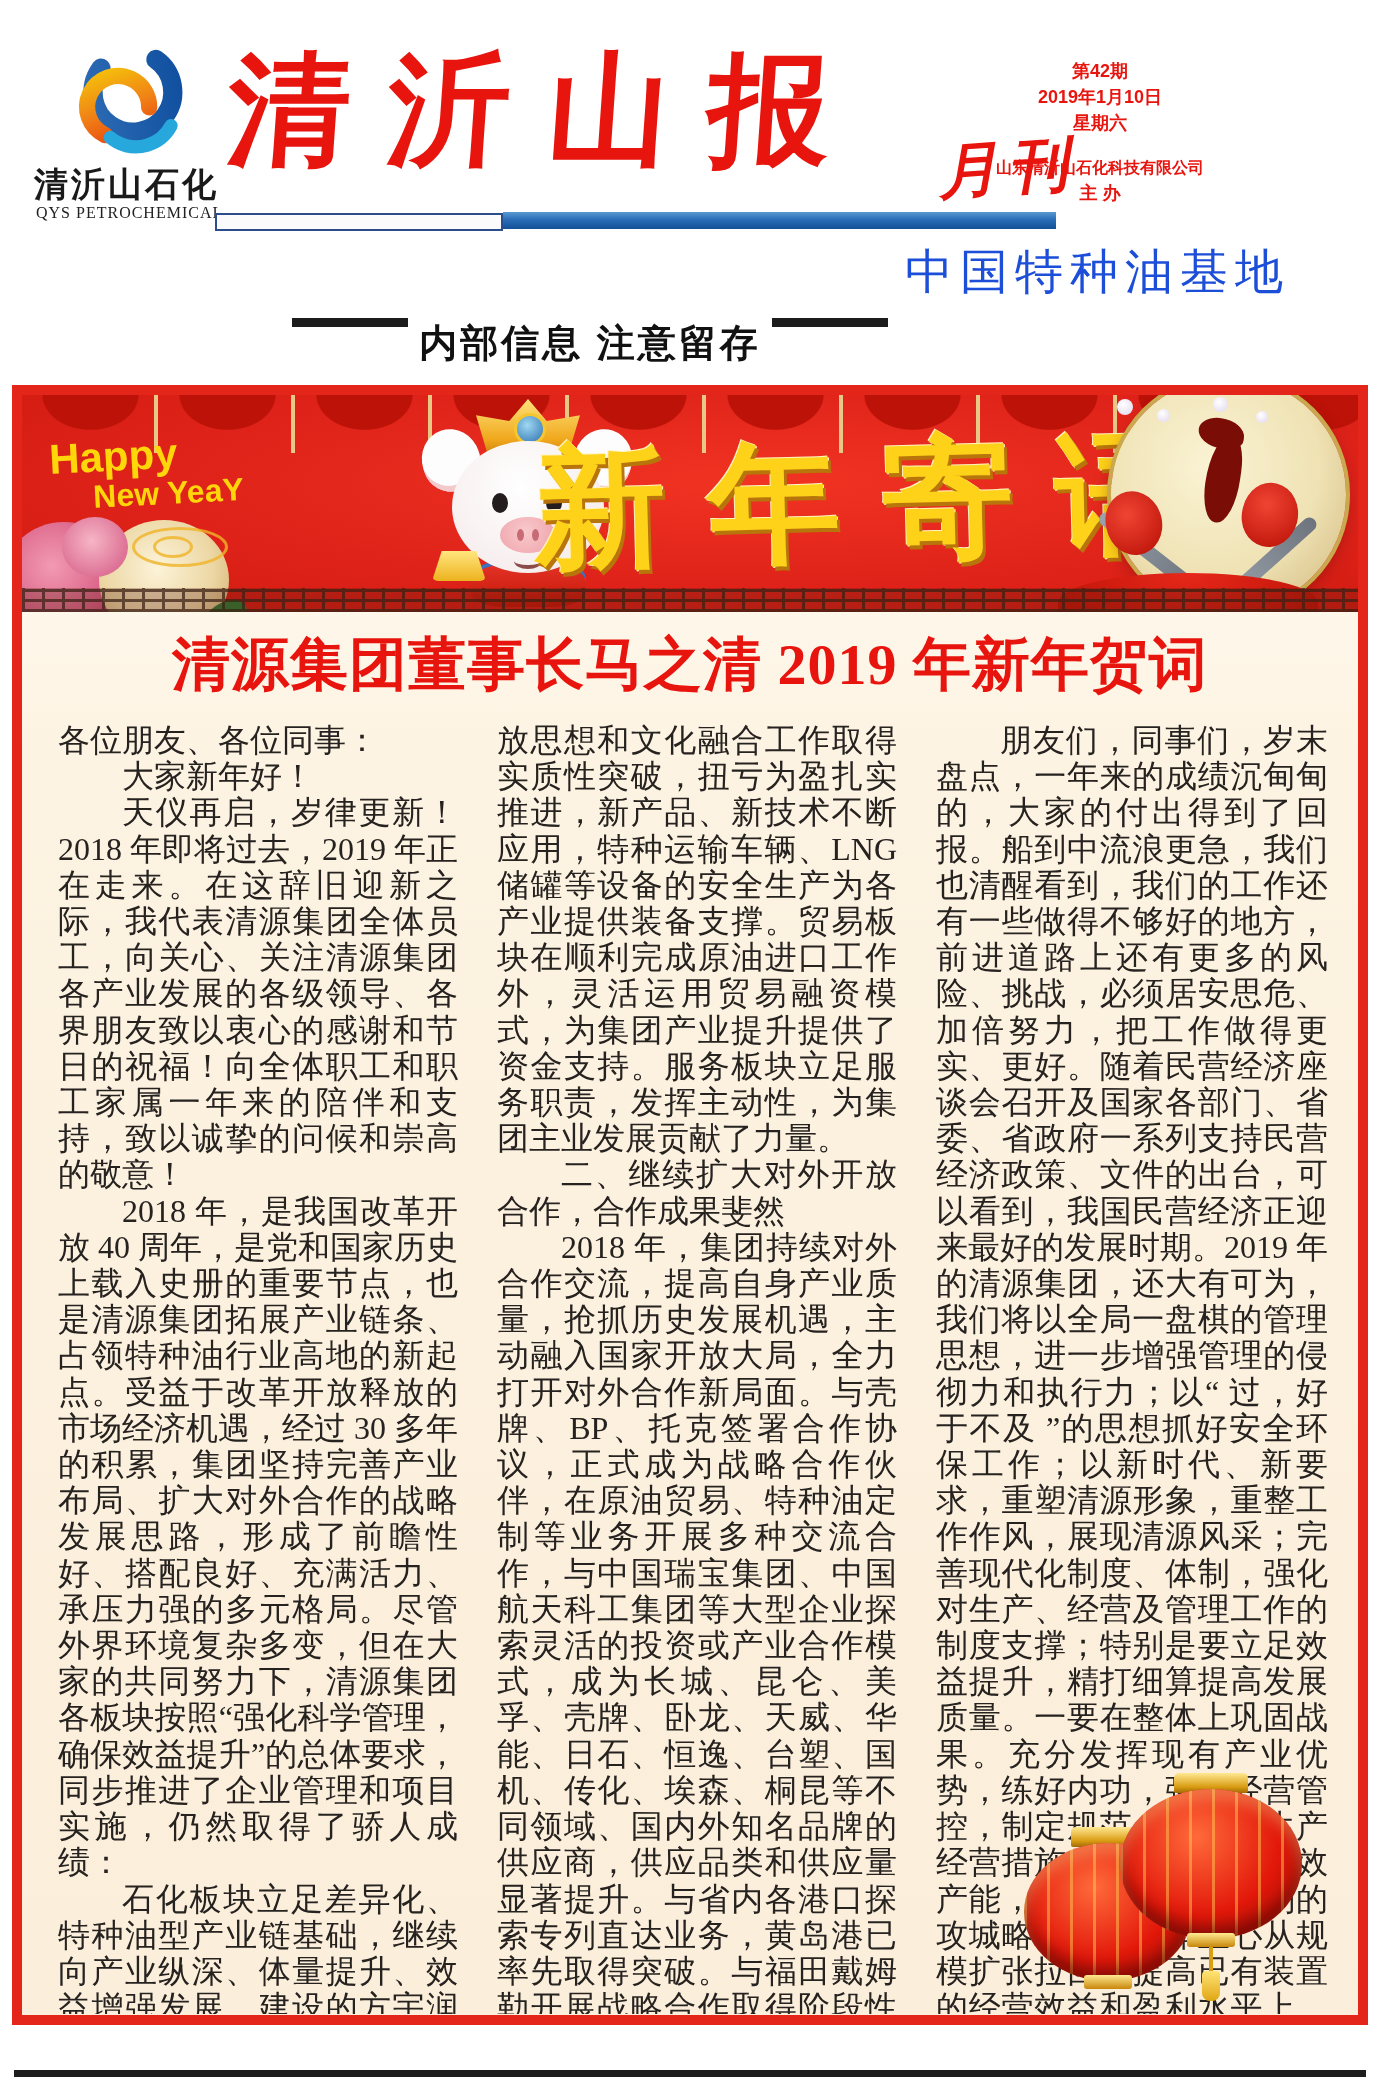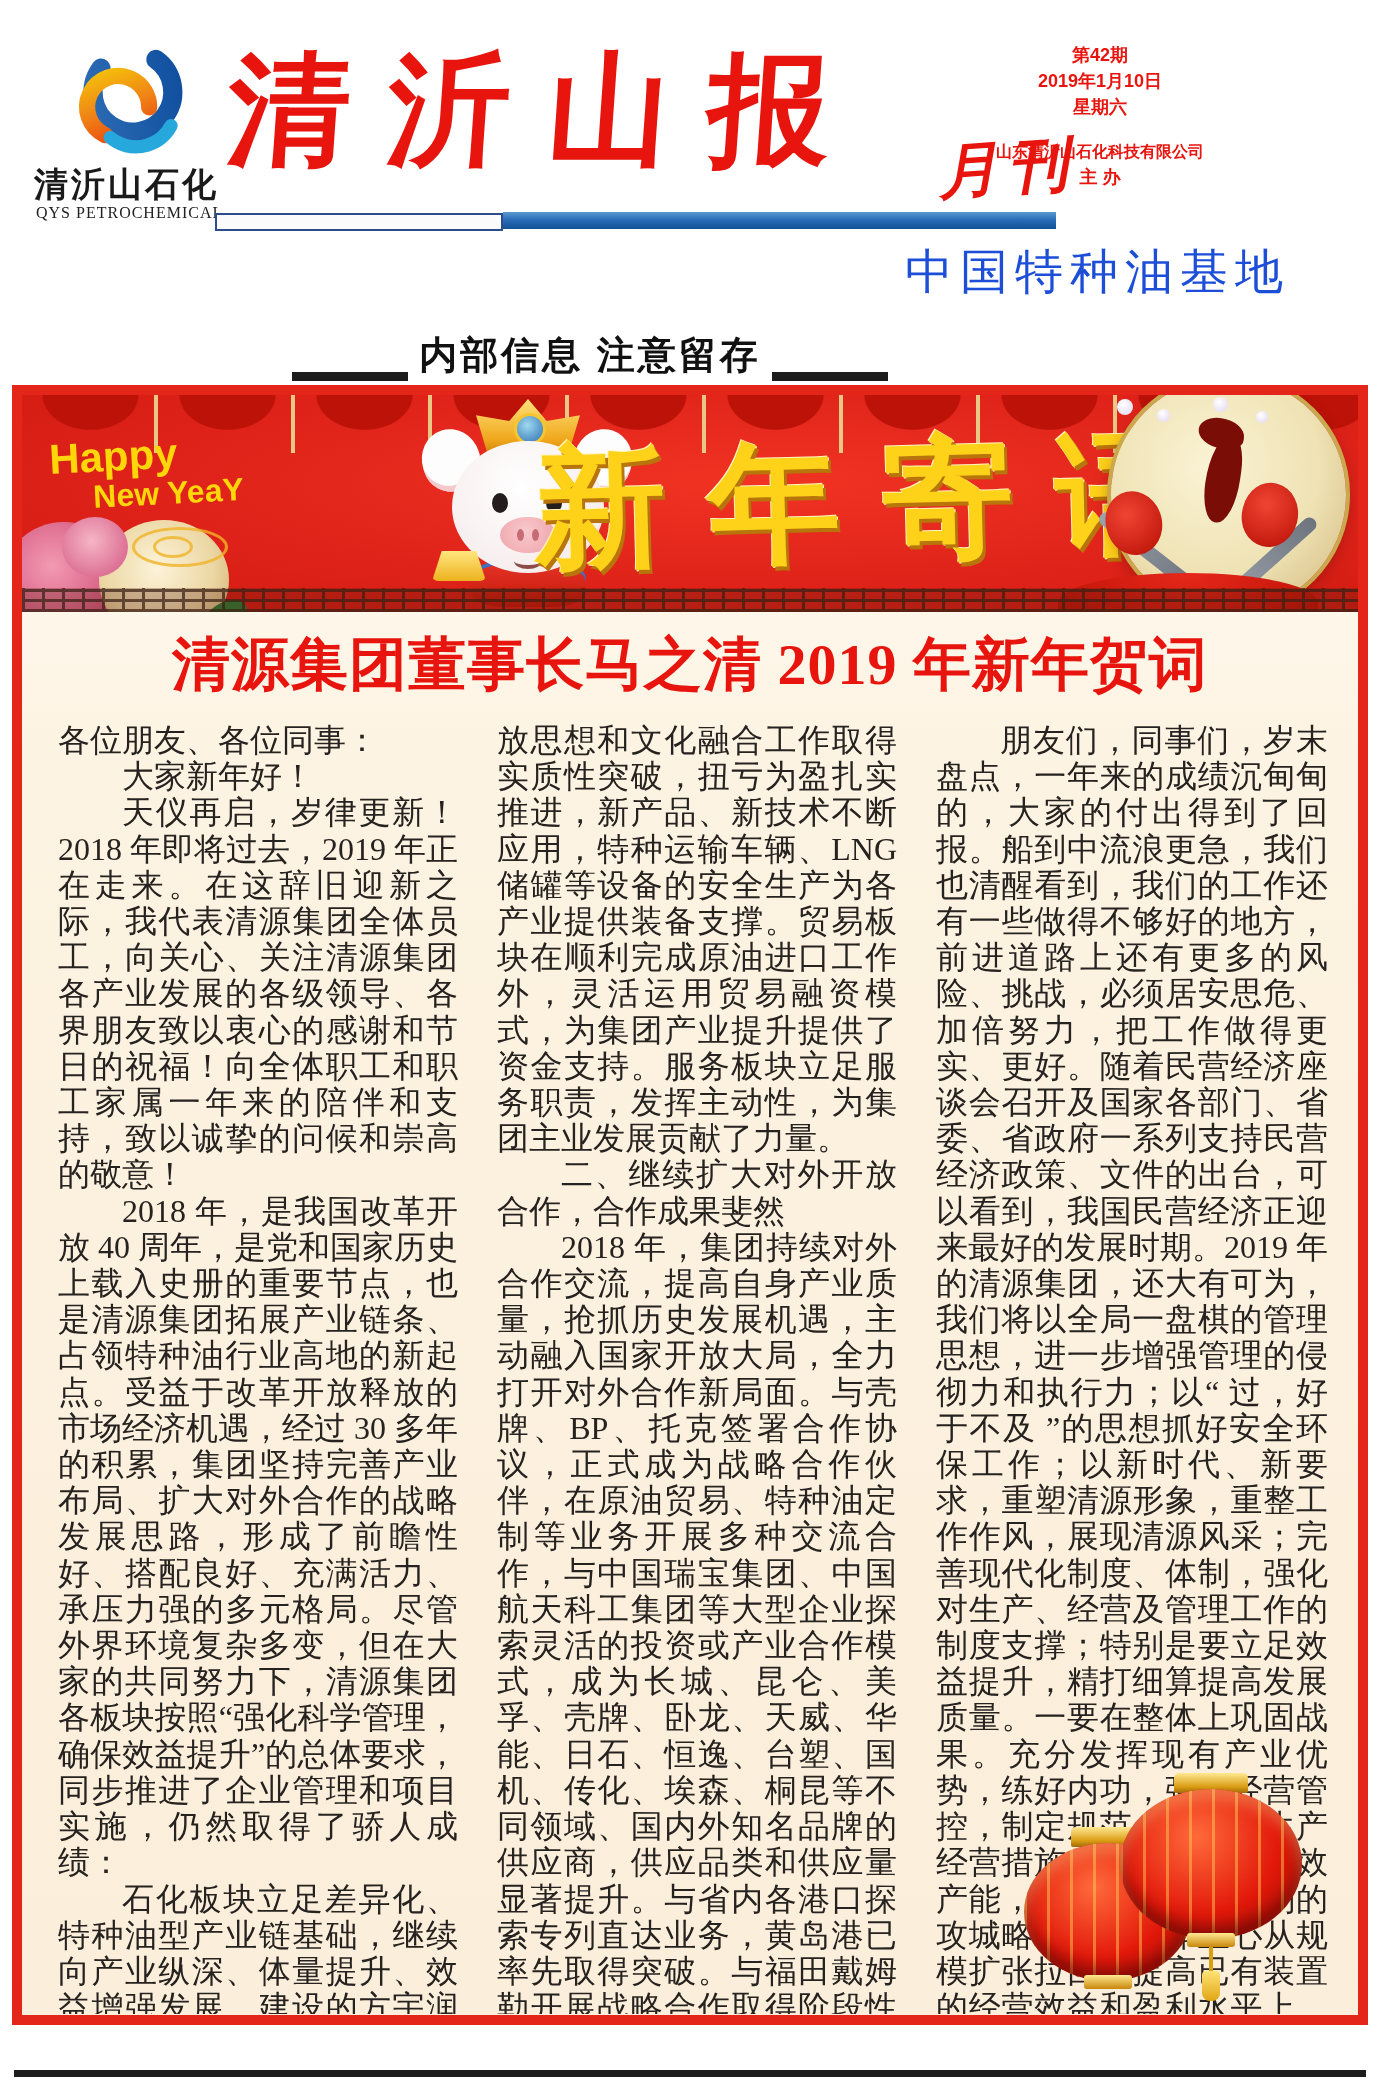--- a/index.html
+++ b/index.html
@@ -7,32 +7,32 @@
         font-family:"Liberation Serif","DejaVu Serif",serif;}
   
   .logo-wrap{position:absolute;left:52px;top:36px;width:150px;height:130px;}
   .company-cn{position:absolute;left:34px;top:162px;font-size:34px;font-weight:bold;color:#1a1a1a;
               font-family:"Liberation Sans","DejaVu Sans",sans-serif;letter-spacing:3px;}
   .company-en{position:absolute;left:36px;top:204px;font-size:16px;color:#222;letter-spacing:1px;}
   .masthead{position:absolute;left:228px;top:38px;font-size:122px;font-weight:bold;color:#e8150e;
             letter-spacing:38px;line-height:1.2;transform:skewX(-4deg);white-space:nowrap;}
   .monthly{position:absolute;left:938px;top:128px;font-size:60px;font-weight:bold;color:#e8150e;
            font-style:italic;letter-spacing:10px;transform:rotate(-4deg);}
-  .issue-block{position:absolute;left:970px;top:42px;width:260px;text-align:center;color:#e8150e;
+  .issue-block{position:absolute;left:970px;top:58px;width:260px;text-align:center;color:#e8150e;
                font-family:"Liberation Sans","DejaVu Sans",sans-serif;}
   .issue-block .ln{font-size:18px;font-weight:bold;line-height:26px;}
   .issue-block .pub{font-size:16px;font-weight:bold;line-height:24px;margin-top:20px;}
   .bar-outline{position:absolute;left:215px;top:213px;width:284px;height:14px;background:#fbfbfb;
                border:2px solid #2b4d8e;}
   .bar-solid{position:absolute;left:503px;top:212px;width:553px;height:17px;
              background:linear-gradient(180deg,#5a9bd4 0%,#2a6db6 45%,#124f96 100%);}
   .tagline{position:absolute;left:905px;top:240px;font-size:48px;font-weight:normal;color:#1d4ed8;
            letter-spacing:7px;white-space:nowrap;}
-  .notice-row{position:absolute;left:0;top:318px;width:1180px;display:flex;align-items:flex-end;
-              justify-content:center;gap:11px;margin-top:12px;}
+  .notice-row{position:absolute;left:0;top:318px;width:1180px;display:flex;align-items:flex-start;
+              justify-content:center;gap:11px;}
   .notice-bar{width:116px;height:9px;background:#1c1c1c;}
   .notice-text{font-size:38px;font-weight:bold;color:#111;letter-spacing:3px;white-space:nowrap;
                font-family:"Liberation Sans","DejaVu Sans",sans-serif;}
   
   .frame{position:absolute;left:12px;top:385px;width:1356px;height:1640px;box-sizing:border-box;
          border:10px solid #e4251a;
          background:linear-gradient(180deg,#fffdf6 0%,#fdf3e2 22%,#fbeeda 100%);}
   
   .banner{position:relative;width:100%;height:217px;overflow:hidden;
           background:radial-gradient(ellipse at 55% 40%,#f03322 0%,#e0231a 55%,#cf1a10 100%);}

